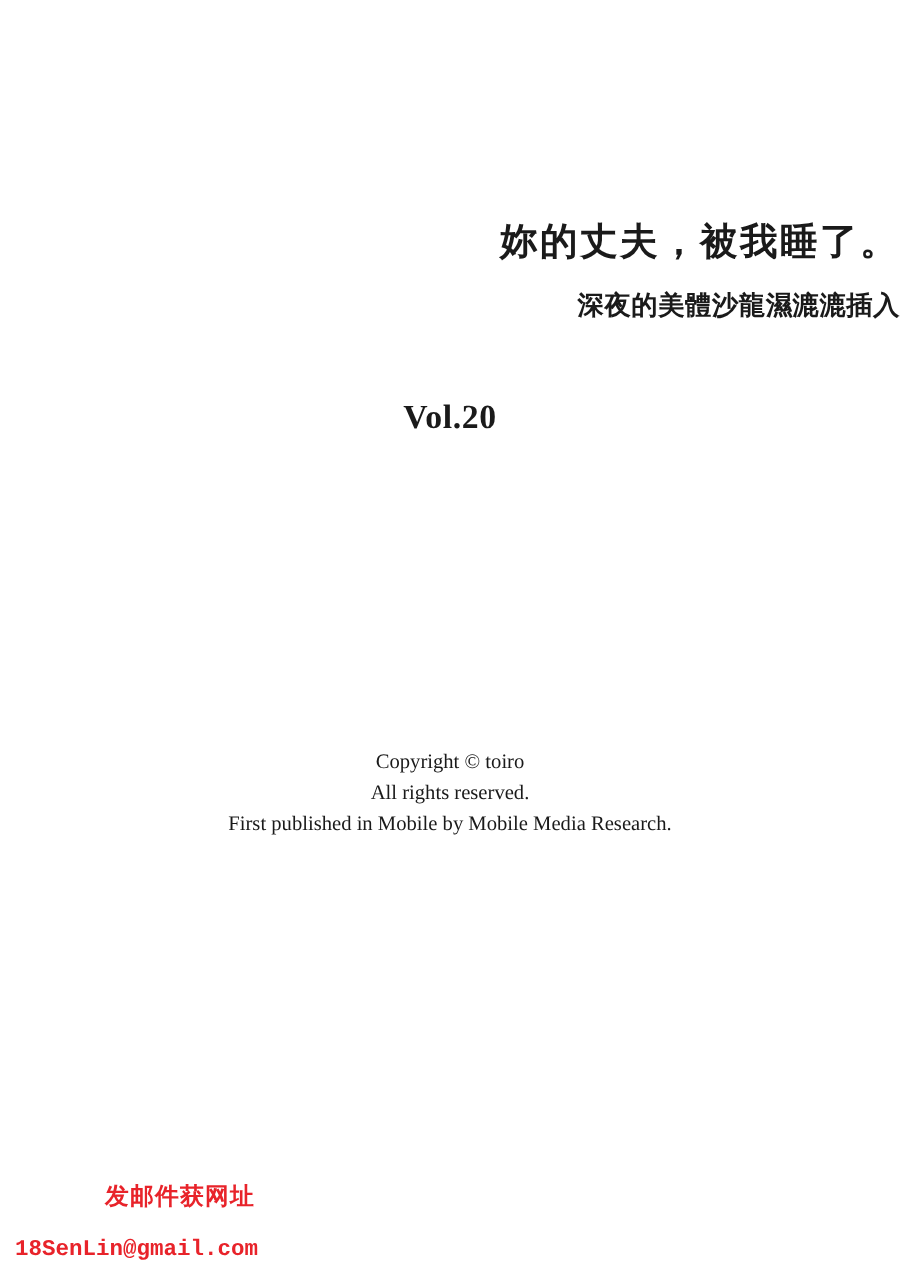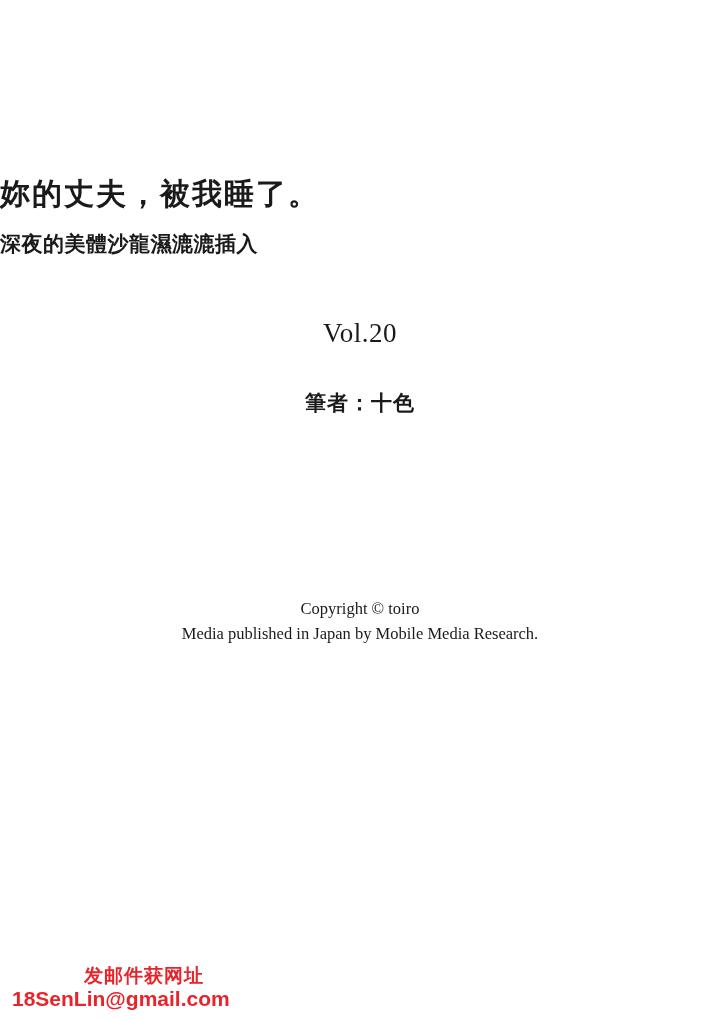--- a/index.html
+++ b/index.html
@@ -18,21 +18,21 @@
   .page {
     position: absolute;
     inset: 0;
     background: #ffffff;
   }
   .title-block {
     position: absolute;
     top: 175px;
     left: 0;
     width: 100%;
-    text-align: left;
+    text-align: right;
   }
   .main-title {
     font-family: "DejaVu Sans", "Liberation Sans", sans-serif;
     font-size: 30px;
     font-weight: 700;
     letter-spacing: 2px;
     color: #1a1a1a;
     line-height: 1.25;
     margin: 0;
   }
@@ -46,21 +46,21 @@
     line-height: 1.3;
   }
   .volume {
     position: absolute;
     top: 318px;
     left: 0;
     width: 100%;
     text-align: center;
     font-family: "Liberation Serif", serif;
     font-size: 27px;
-    font-weight: 400;
+    font-weight: 700;
     color: #1a1a1a;
     letter-spacing: 0.5px;
   }
   .author {
     position: absolute;
     top: 389px;
     left: 0;
     width: 100%;
     text-align: center;
     font-family: "DejaVu Sans", "Liberation Sans", sans-serif;
@@ -80,52 +80,53 @@
     color: #1a1a1a;
     line-height: 25px;
   }
   .copyright-block div {
     white-space: nowrap;
   }
   .watermark {
     position: absolute;
     left: 12px;
     bottom: 8px;
-    font-family: Liberation Sans, sans-serif;
+    font-family: Liberation Mono, monospace;
     font-weight: 700;
     color: #e8232a;
     line-height: 1.15;
   }
   .watermark .wm-line1 {
     font-size: 19px;
     padding-left: 72px;
     letter-spacing: 1px;
   }
   .watermark .wm-line2 {
-    font-size: 21px;
+    font-size: 18px;
     letter-spacing: 0px;
+    margin-top: 20px;
   }
 </style>
 </head>
 <body>
 
 <div class="page">
 
   <div class="title-block">
     <h1 class="main-title">妳的丈夫，被我睡了。</h1>
     <h2 class="sub-title">深夜的美體沙龍濕漉漉插入</h2>
   </div>
 
   <div class="volume">Vol.20</div>
 
-  <div class="author">筆者：十色</div>
 
   <div class="copyright-block">
     <div>Copyright © toiro</div>
-    <div>Media published in Japan by Mobile Media Research.</div>
+    <div>All rights reserved.</div>
+    <div>First published in Mobile by Mobile Media Research.</div>
   </div>
 
   <div class="watermark">
     <div class="wm-line1">发邮件获网址</div>
     <div class="wm-line2">18SenLin@gmail.com</div>
   </div>
 
 </div>
 
 </body></html>

